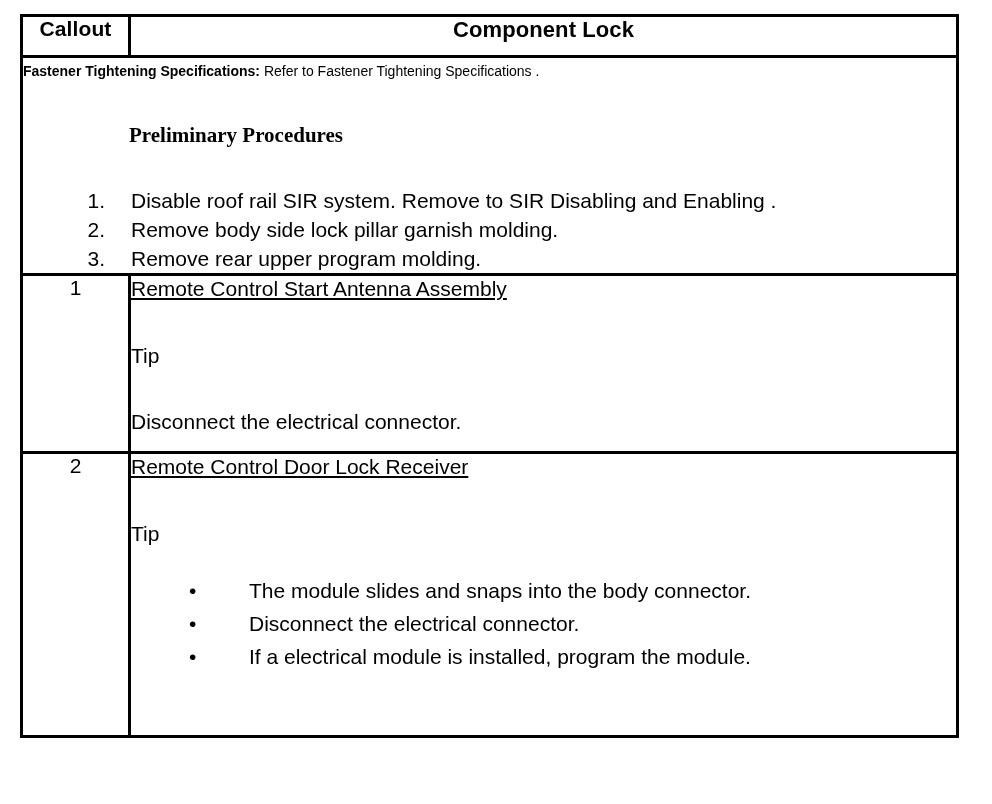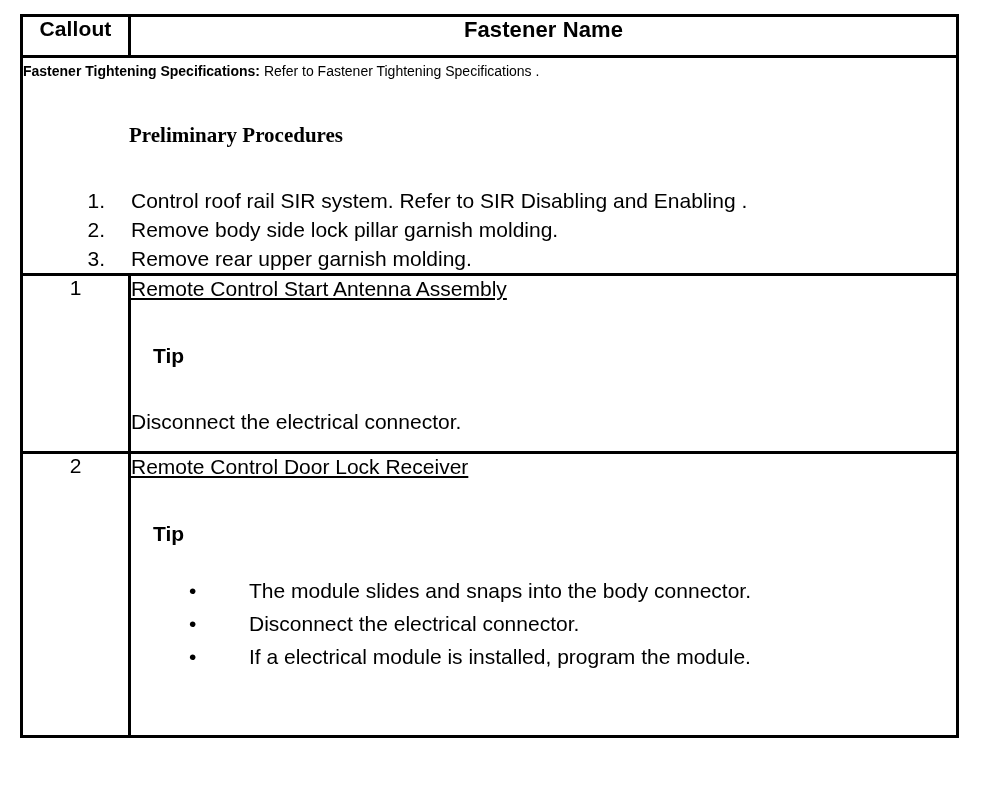--- a/index.html
+++ b/index.html
@@ -108,23 +108,22 @@
   .body-cell {
     padding: 8px 10px 10px 8px;
   }
   .comp-title {
     font-size: 21px;
     line-height: 26px;
     text-decoration: underline;
   }
   .tip-head {
     font-size: 21px;
-    font-weight: bold;
+    font-weight: normal;
     margin-top: 42px;
-    padding-left: 22px;
   }
   .tip-plain {
     font-size: 21px;
     margin-top: 42px;
   }
   .bullet-list {
     margin: 28px 0 0 0;
     padding: 0;
     list-style: none;
   }
@@ -152,43 +151,43 @@
 
   <table class="callout-table">
     <colgroup>
       <col class="col-callout">
       <col class="col-name">
     </colgroup>
     <tbody>
 
       <tr>
         <th class="hdr-cell callout">Callout</th>
-        <th class="hdr-cell name">Fastener Name</th>
+        <th class="hdr-cell name">Component Lock</th>
       </tr>
 
       <tr>
         <td class="notes-cell" colspan="2">
           <div class="spec-line">
             <span class="lbl">Fastener Tightening Specifications:</span><span> Refer to Fastener Tightening Specifications .</span>
           </div>
 
           <div class="prelim-head">Preliminary Procedures</div>
 
           <ol class="num-list">
             <li>
               <span class="num">1.</span>
-              <span>Control roof rail SIR system. Refer to SIR Disabling and Enabling .</span>
+              <span>Disable roof rail SIR system. Remove to SIR Disabling and Enabling .</span>
             </li>
             <li>
               <span class="num">2.</span>
               <span>Remove body side lock pillar garnish molding.</span>
             </li>
             <li>
               <span class="num">3.</span>
-              <span>Remove rear upper garnish molding.</span>
+              <span>Remove rear upper program molding.</span>
             </li>
           </ol>
         </td>
       </tr>
 
       <tr class="row-1">
         <td class="callout-cell">1</td>
         <td class="body-cell">
           <div class="comp-title">Remote Control Start Antenna Assembly</div>
           <div class="tip-head">Tip</div>

